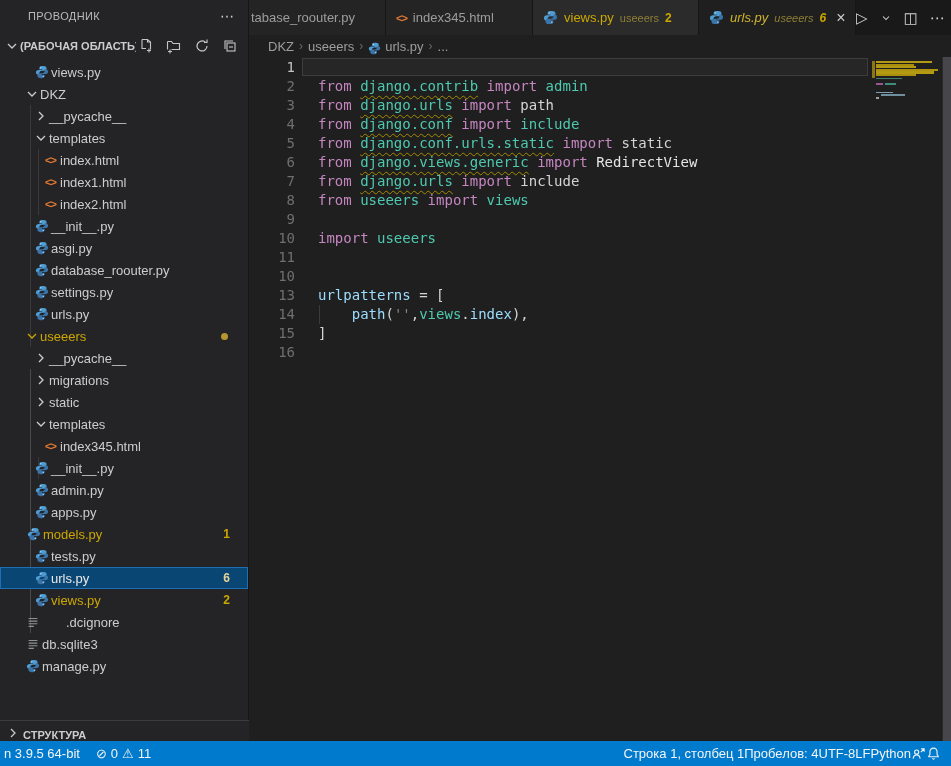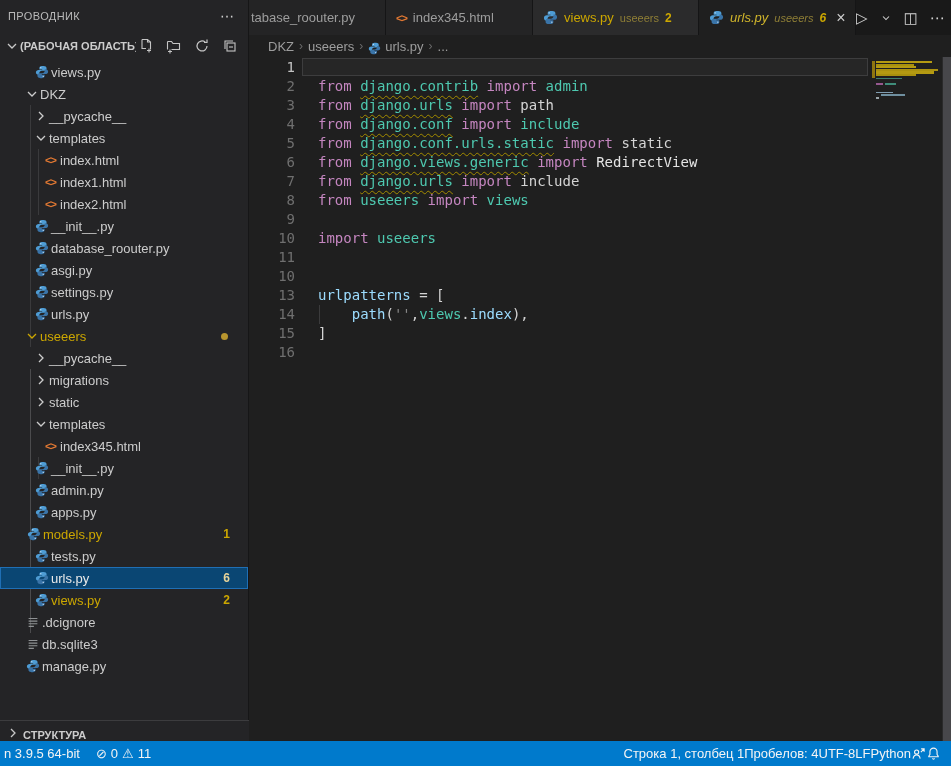--- a/index.html
+++ b/index.html
@@ -4,21 +4,21 @@
 <style>
   * { margin:0; padding:0; box-sizing:border-box; }
   html,body { width:951px; height:766px; overflow:hidden; background:#1f1f1f;
               font-family:"Liberation Sans", sans-serif; }
   #app { position:relative; width:951px; height:766px; background:#1f1f1f; color:#ccc; }
 
   
   #sidebar { position:absolute; left:0; top:0; width:249px; height:741px;
              background:#242426; border-right:1px solid #161617; }
   #sb-title-row { position:absolute; top:0; left:0; right:0; height:32px; display:flex;
-                  align-items:center; padding:0 14px 0 8px; }
+                  align-items:center; padding:0 14px 0 28px; }
   #sb-title { font-size:11px; color:#b9b9b9; letter-spacing:.4px; }
   #sb-title-more { margin-left:auto; color:#cfcfcf; font-size:14px; cursor:pointer; }
   #sb-section { position:absolute; top:33px; left:0; right:0; height:25px; display:flex;
                 align-items:center; padding:0 8px 0 4px; }
   #sb-section .twisty { display:flex; width:16px; }
   #sb-section-label { font-size:11px; font-weight:bold; color:#cccccc; white-space:nowrap;
                       overflow:hidden; flex:0 1 auto; }
   #sb-actions { margin-left:auto; display:flex; gap:8px; }
   .sb-act { width:20px; height:20px; display:flex; align-items:center; justify-content:center;
             cursor:pointer; }
@@ -228,32 +228,32 @@
         </div>
         <div class="trow" style="padding-left: 32px;">
           <span class="ficon">
             <svg width="14" height="14" viewBox="0 0 16 16">
   <path fill="#4e9cd4" d="M7.9 1C6 1 5 1.9 5 3.3V5h3.2v.6H4.1C2.4 5.6 1 6.7 1 8.4c0 1.6 1.1 2.8 2.7 2.8h1.2V9.4c0-1.5 1.3-2.7 2.8-2.7h3.2c1.3 0 2.3-1 2.3-2.3V3.3C13.2 1.9 11.8 1 9.9 1H7.9z"></path>
   <path fill="#3a74a8" d="M8.1 15c1.9 0 2.9-.9 2.9-2.3V11H7.8v-.6h4.1c1.7 0 3.1-1.1 3.1-2.8 0-1.6-1.1-2.8-2.7-2.8h-1.2v1.8c0 1.5-1.3 2.7-2.8 2.7H5.1c-1.3 0-2.3 1-2.3 2.3v1.1C2.8 14.1 4.2 15 6.1 15h2z"></path>
   <circle cx="6.6" cy="3" r=".7" fill="#cfe3f2"></circle>
               <circle cx="9.4" cy="13" r=".7" fill="#cfe3f2"></circle>
             </svg>
           </span>
+          <span class="tlabel">asgi.py</span>
+        </div>
+        <div class="trow" style="padding-left: 32px;">
+          <span class="ficon">
+            <svg width="14" height="14" viewBox="0 0 16 16">
+  <path fill="#4e9cd4" d="M7.9 1C6 1 5 1.9 5 3.3V5h3.2v.6H4.1C2.4 5.6 1 6.7 1 8.4c0 1.6 1.1 2.8 2.7 2.8h1.2V9.4c0-1.5 1.3-2.7 2.8-2.7h3.2c1.3 0 2.3-1 2.3-2.3V3.3C13.2 1.9 11.8 1 9.9 1H7.9z"></path>
+  <path fill="#3a74a8" d="M8.1 15c1.9 0 2.9-.9 2.9-2.3V11H7.8v-.6h4.1c1.7 0 3.1-1.1 3.1-2.8 0-1.6-1.1-2.8-2.7-2.8h-1.2v1.8c0 1.5-1.3 2.7-2.8 2.7H5.1c-1.3 0-2.3 1-2.3 2.3v1.1C2.8 14.1 4.2 15 6.1 15h2z"></path>
+  <circle cx="6.6" cy="3" r=".7" fill="#cfe3f2"></circle>
+              <circle cx="9.4" cy="13" r=".7" fill="#cfe3f2"></circle>
+            </svg>
+          </span>
           <span class="tlabel">database_roouter.py</span>
-        </div>
-        <div class="trow" style="padding-left: 32px;">
-          <span class="ficon">
-            <svg width="14" height="14" viewBox="0 0 16 16">
-  <path fill="#4e9cd4" d="M7.9 1C6 1 5 1.9 5 3.3V5h3.2v.6H4.1C2.4 5.6 1 6.7 1 8.4c0 1.6 1.1 2.8 2.7 2.8h1.2V9.4c0-1.5 1.3-2.7 2.8-2.7h3.2c1.3 0 2.3-1 2.3-2.3V3.3C13.2 1.9 11.8 1 9.9 1H7.9z"></path>
-  <path fill="#3a74a8" d="M8.1 15c1.9 0 2.9-.9 2.9-2.3V11H7.8v-.6h4.1c1.7 0 3.1-1.1 3.1-2.8 0-1.6-1.1-2.8-2.7-2.8h-1.2v1.8c0 1.5-1.3 2.7-2.8 2.7H5.1c-1.3 0-2.3 1-2.3 2.3v1.1C2.8 14.1 4.2 15 6.1 15h2z"></path>
-  <circle cx="6.6" cy="3" r=".7" fill="#cfe3f2"></circle>
-              <circle cx="9.4" cy="13" r=".7" fill="#cfe3f2"></circle>
-            </svg>
-          </span>
-          <span class="tlabel">asgi.py</span>
         </div>
         <div class="trow" style="padding-left: 32px;">
           <span class="ficon">
             <svg width="14" height="14" viewBox="0 0 16 16">
   <path fill="#4e9cd4" d="M7.9 1C6 1 5 1.9 5 3.3V5h3.2v.6H4.1C2.4 5.6 1 6.7 1 8.4c0 1.6 1.1 2.8 2.7 2.8h1.2V9.4c0-1.5 1.3-2.7 2.8-2.7h3.2c1.3 0 2.3-1 2.3-2.3V3.3C13.2 1.9 11.8 1 9.9 1H7.9z"></path>
   <path fill="#3a74a8" d="M8.1 15c1.9 0 2.9-.9 2.9-2.3V11H7.8v-.6h4.1c1.7 0 3.1-1.1 3.1-2.8 0-1.6-1.1-2.8-2.7-2.8h-1.2v1.8c0 1.5-1.3 2.7-2.8 2.7H5.1c-1.3 0-2.3 1-2.3 2.3v1.1C2.8 14.1 4.2 15 6.1 15h2z"></path>
   <circle cx="6.6" cy="3" r=".7" fill="#cfe3f2"></circle>
               <circle cx="9.4" cy="13" r=".7" fill="#cfe3f2"></circle>
             </svg>
           </span>
@@ -388,21 +388,21 @@
             <svg width="14" height="14" viewBox="0 0 16 16">
   <path fill="#4e9cd4" d="M7.9 1C6 1 5 1.9 5 3.3V5h3.2v.6H4.1C2.4 5.6 1 6.7 1 8.4c0 1.6 1.1 2.8 2.7 2.8h1.2V9.4c0-1.5 1.3-2.7 2.8-2.7h3.2c1.3 0 2.3-1 2.3-2.3V3.3C13.2 1.9 11.8 1 9.9 1H7.9z"></path>
   <path fill="#3a74a8" d="M8.1 15c1.9 0 2.9-.9 2.9-2.3V11H7.8v-.6h4.1c1.7 0 3.1-1.1 3.1-2.8 0-1.6-1.1-2.8-2.7-2.8h-1.2v1.8c0 1.5-1.3 2.7-2.8 2.7H5.1c-1.3 0-2.3 1-2.3 2.3v1.1C2.8 14.1 4.2 15 6.1 15h2z"></path>
   <circle cx="6.6" cy="3" r=".7" fill="#cfe3f2"></circle>
               <circle cx="9.4" cy="13" r=".7" fill="#cfe3f2"></circle>
             </svg>
           </span>
           <span class="tlabel">views.py</span>
           <span class="tbadge">2</span>
         </div>
-        <div class="trow" style="padding-left: 23px;">
+        <div class="trow" style="padding-left: 23px; gap: 24px;">
           <span class="ficon">
             <svg width="14" height="14" viewBox="0 0 16 16" stroke="#8f9294" stroke-width="1.2" fill="none">
               <path d="M3 4h10M3 7h10M3 10h10M3 13h6"></path>
             </svg>
           </span>
           <span class="tlabel">.dcignore</span>
         </div>
         <div class="trow" style="padding-left: 23px;">
           <span class="ficon">
             <svg width="14" height="14" viewBox="0 0 16 16" stroke="#8f9294" stroke-width="1.2" fill="none">

